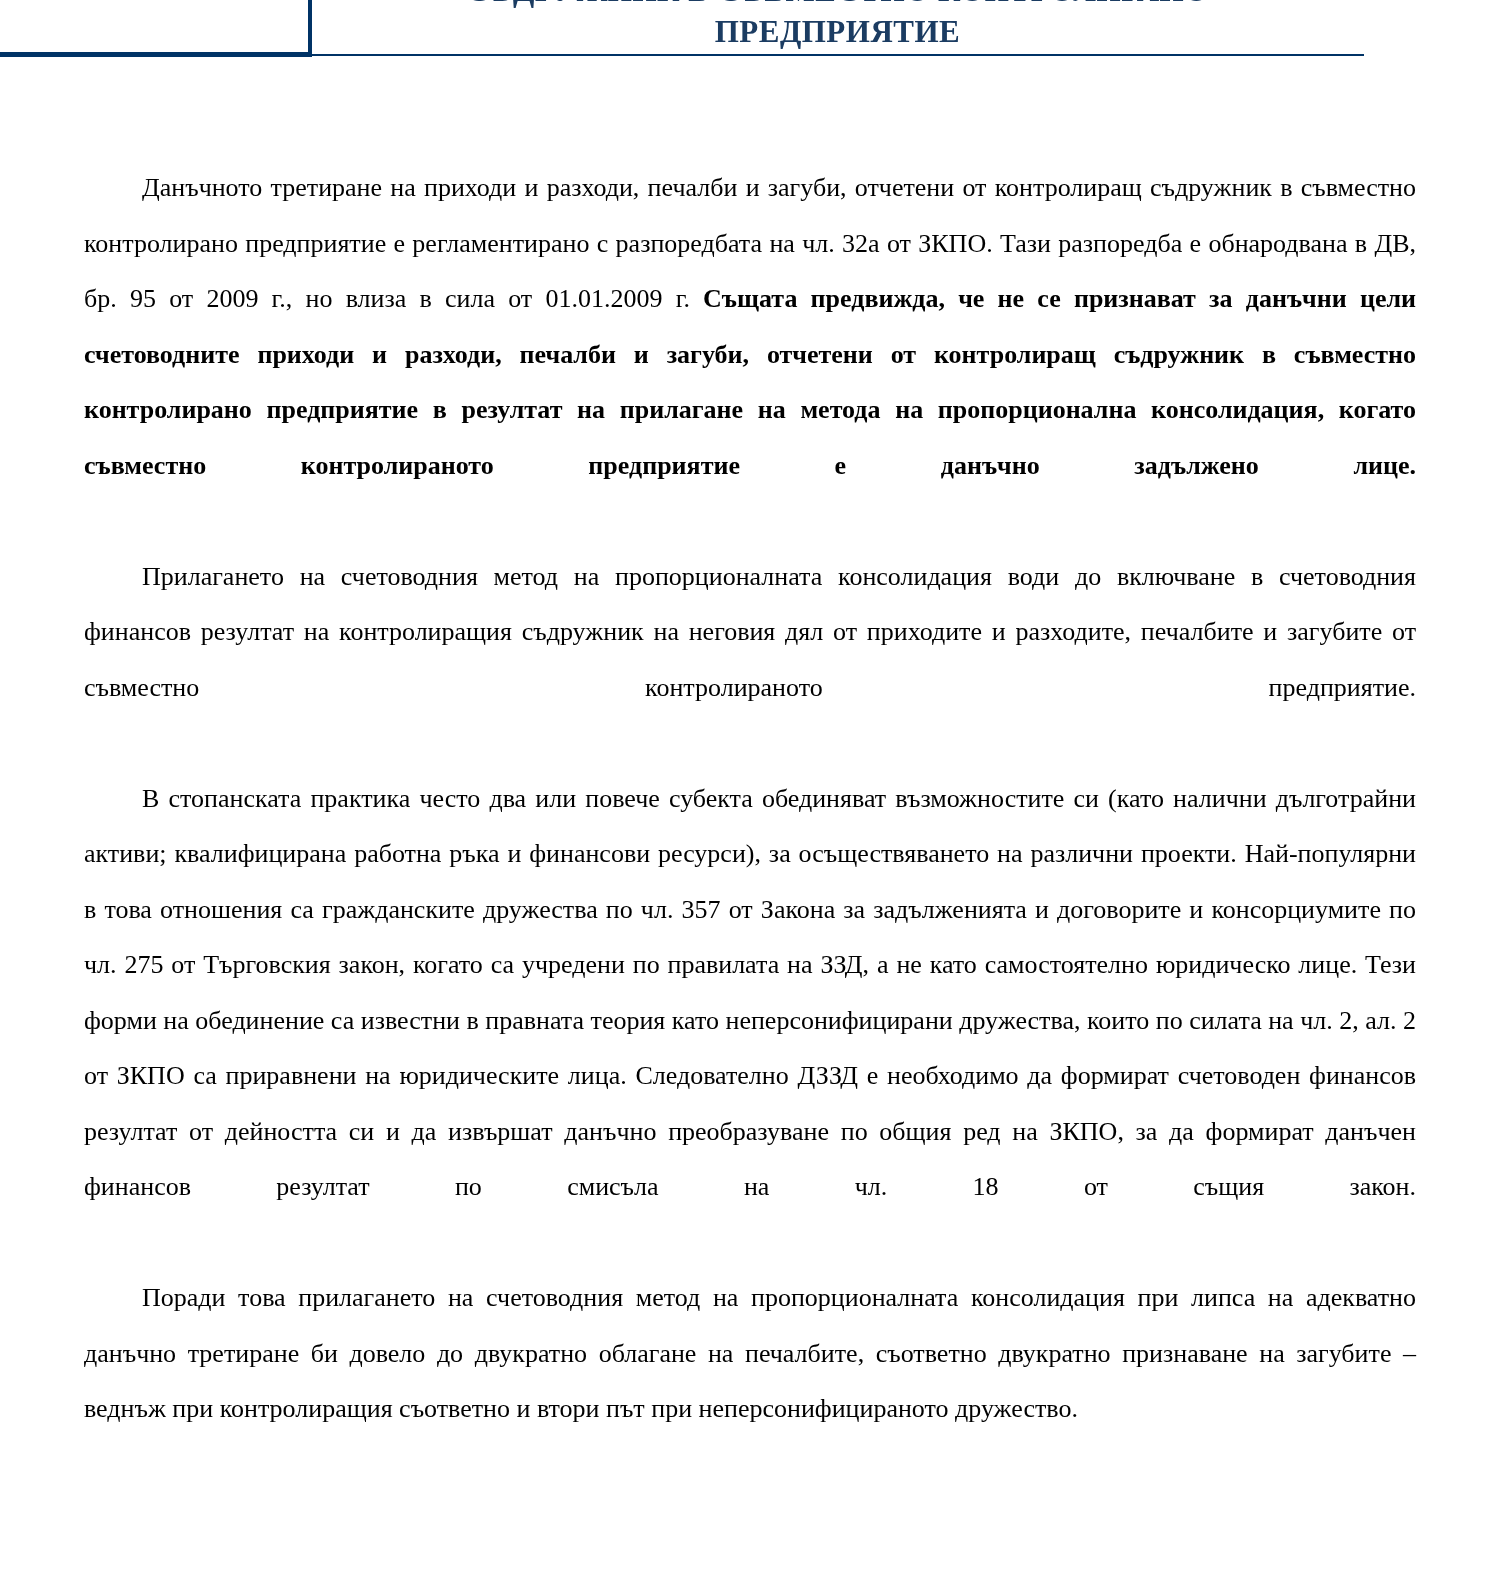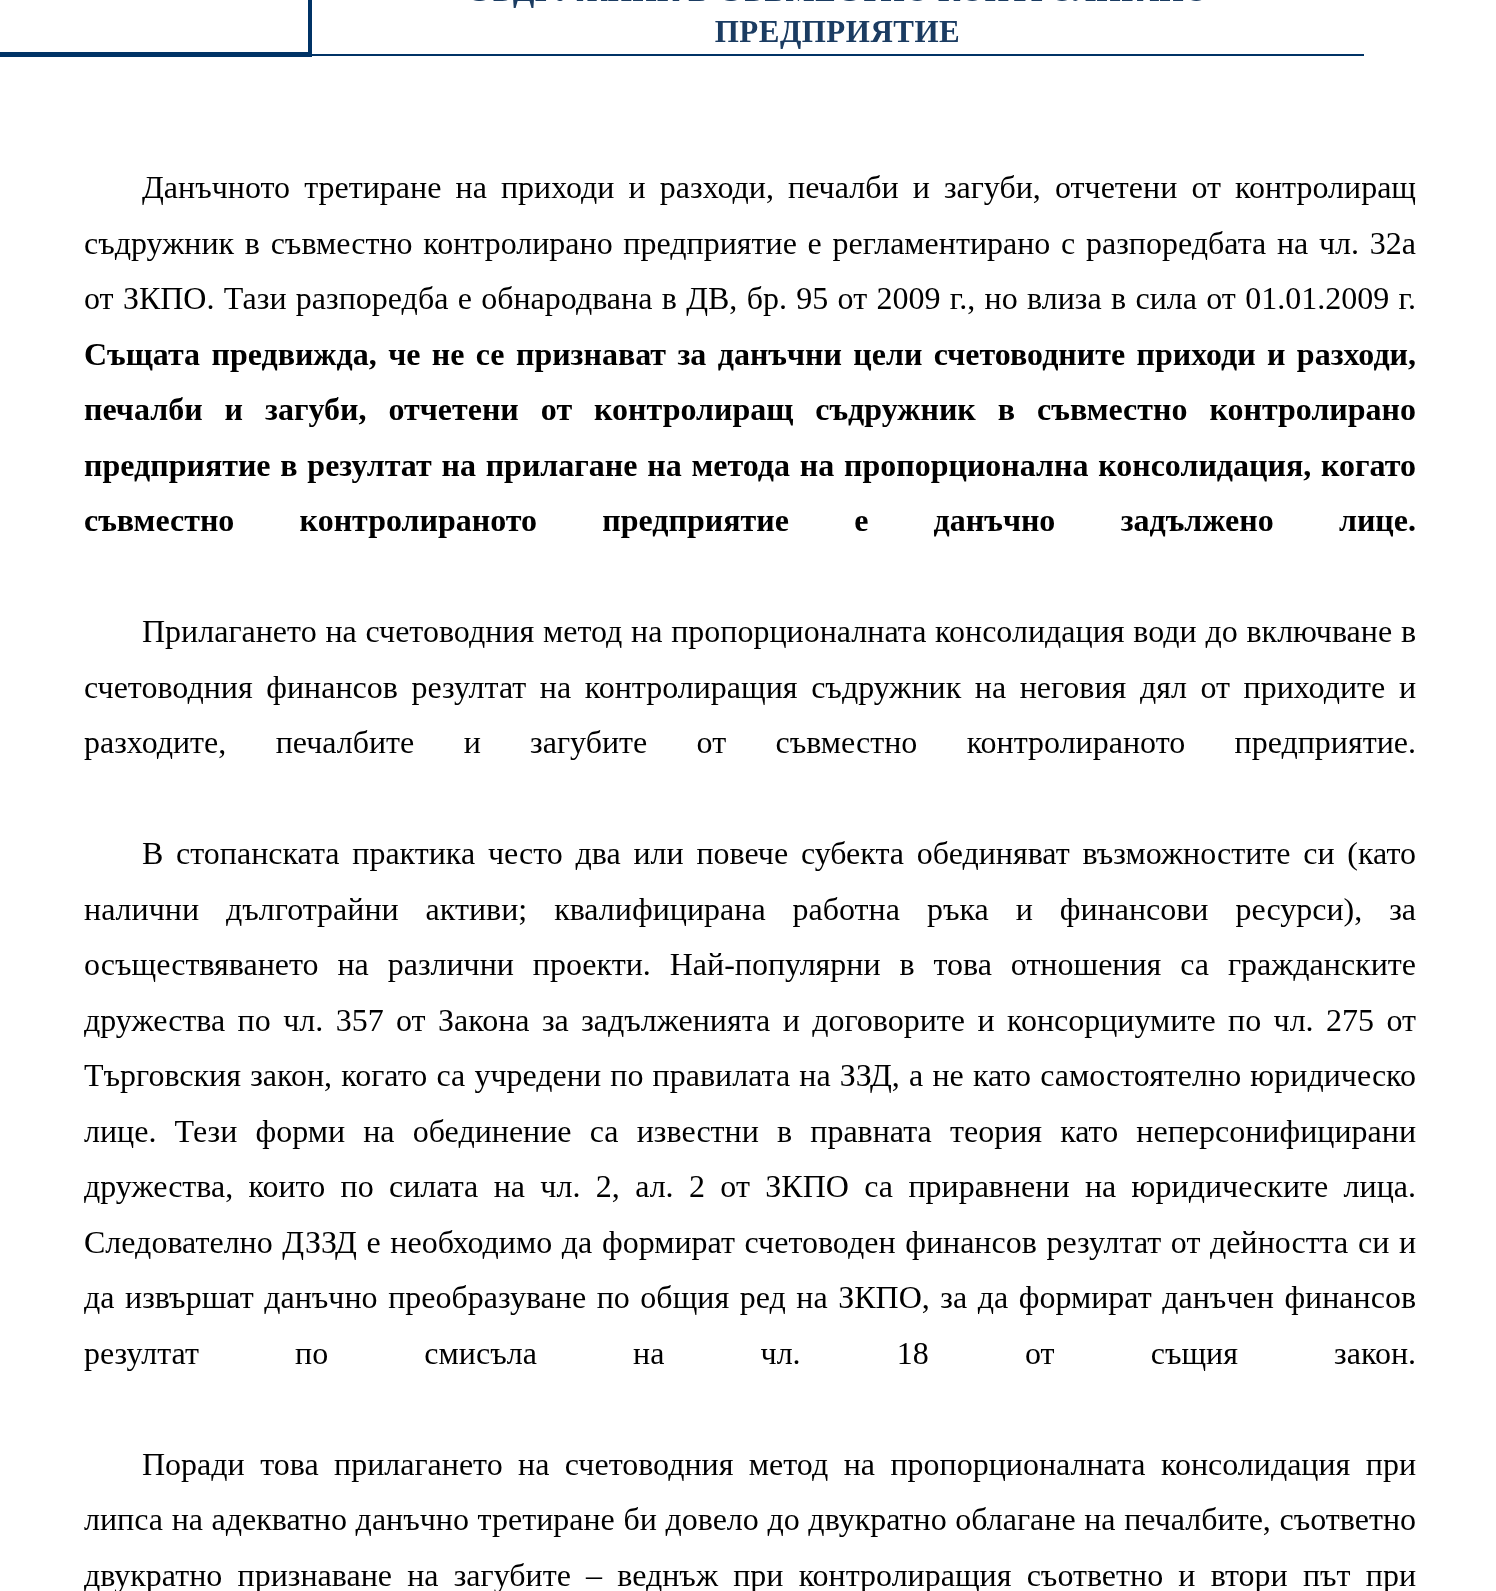--- a/index.html
+++ b/index.html
@@ -65,21 +65,21 @@
   .page-body {
     position: absolute;
     left: 84px;
     top: 160px;
     width: 1332px;
   }
   .para {
     margin: 0 0 0 0;
     text-align: justify;
     text-justify: inter-word;
-    font-size: 32px;
+    font-size: 26px;
     line-height: 55.5px;
     text-indent: 58px;
     hyphens: none;
   }
   .para + .para {
     margin-top: 0px;
   }
   .para b, .para .bold {
     font-weight: bold;
   }

